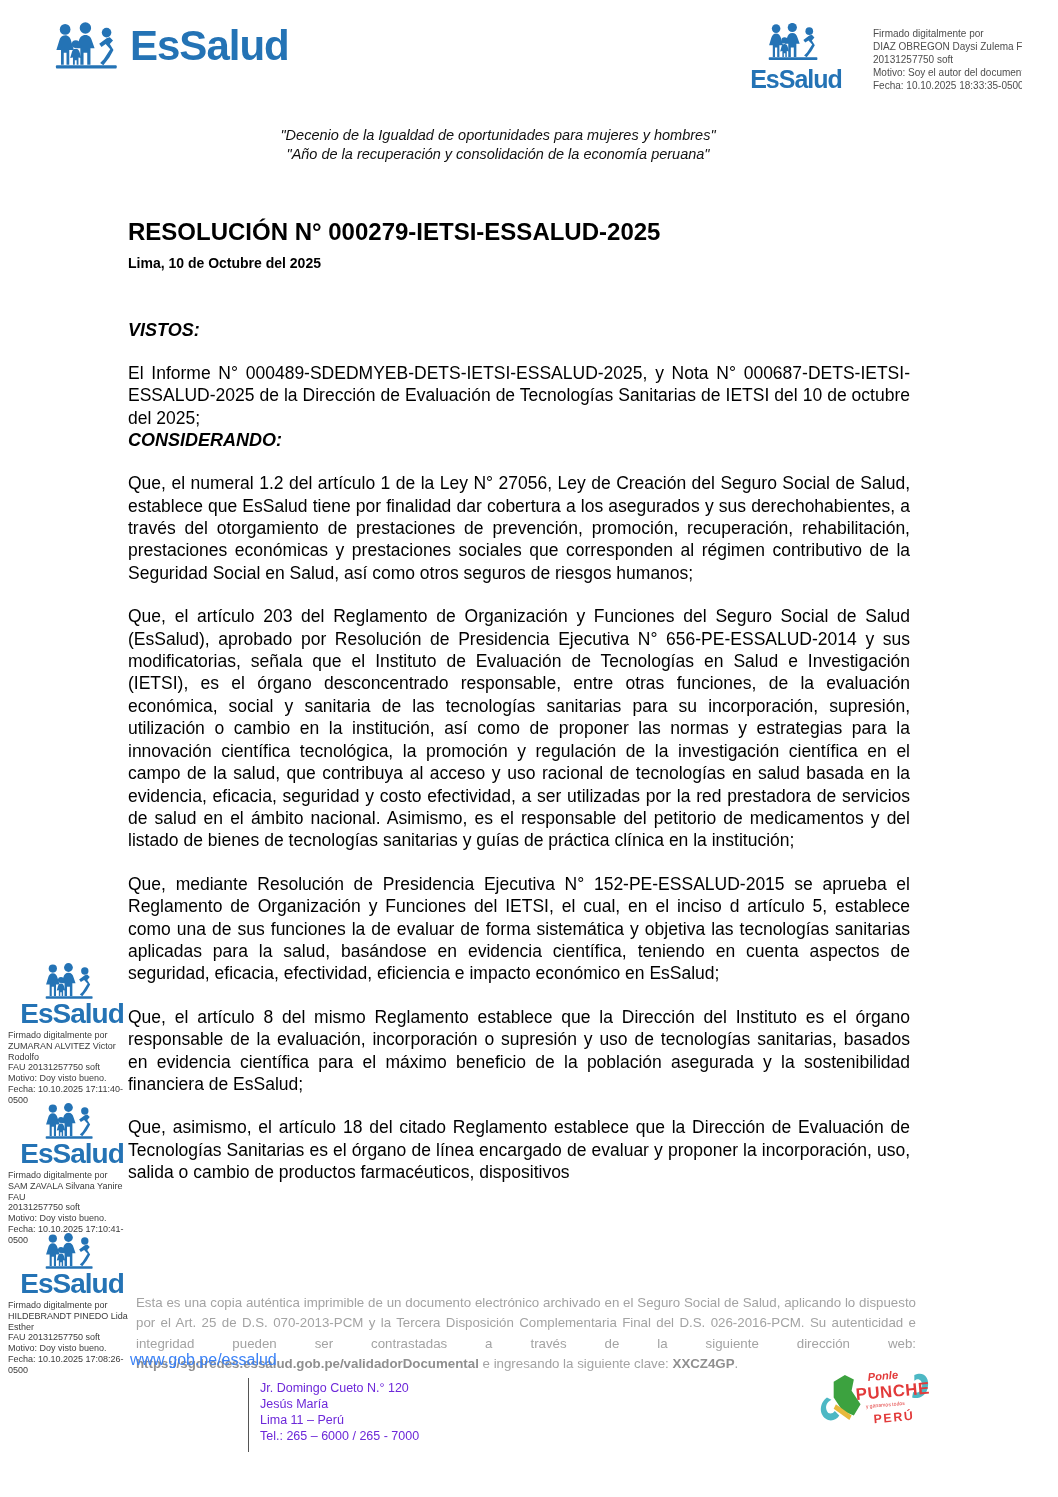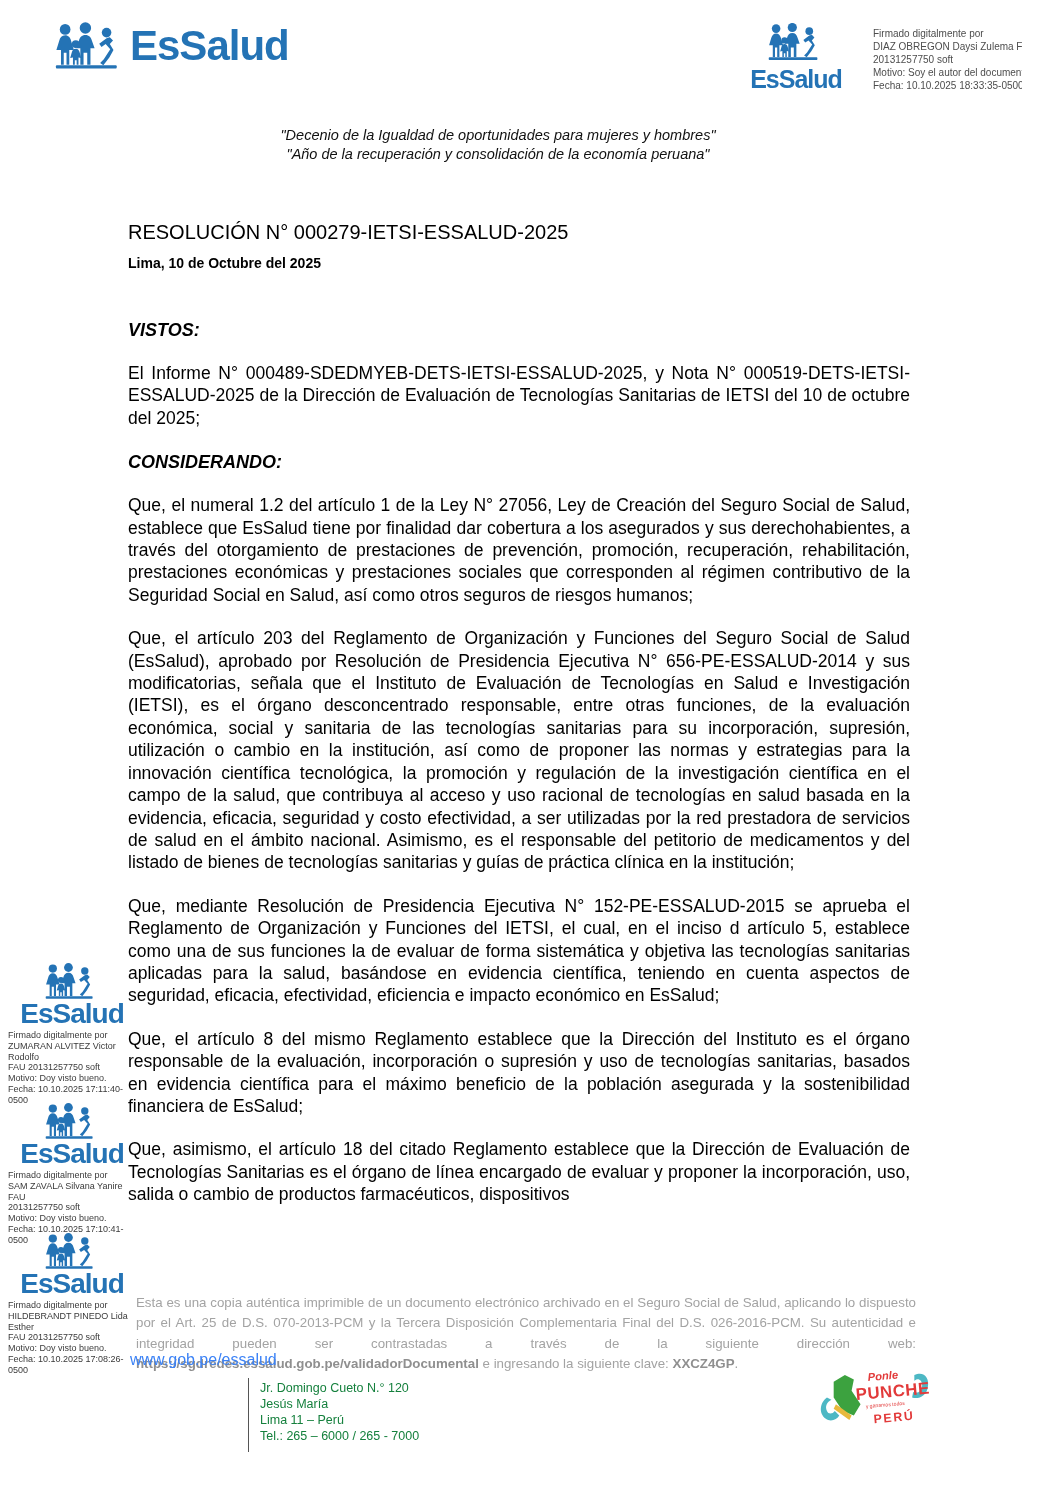--- a/index.html
+++ b/index.html
@@ -22,43 +22,43 @@
   .signer-top { position:absolute; left:873px; top:27px; width:175px; font-size:10px; line-height:13px;
                 color:#4d4d4d; white-space:pre-line; }
 
   
   .quotes { position:absolute; left:0; right:26px; top:126px; text-align:center; font-style:italic;
             font-size:14.5px; line-height:19px; color:#111; }
 
   
   .content { position:absolute; left:128px; width:782px; top:220px; color:#000;
              font-size:17.5px; line-height:22.4px; }
-  .title { font-size:20px; line-height:24px; font-weight:400; }
+  .title { font-size:24px; line-height:24px; font-weight:700; }
   .place-date { font-size:14px; line-height:24px; font-weight:700; margin-top:7px; }
   .sec-heading { font-size:18px; line-height:22px; font-weight:700;font-style:italic; }
   .h-vistos { margin-top:44px; }
-  .h-considerando { margin-top:22px; }
+  .h-considerando { }
   .para { margin-top:21px; text-align:justify; }
 
   
   .stamp { position:absolute; left:8px; width:128px; }
   .stamp-1 { top:963px; } .stamp-2 { top:1103px; } .stamp-3 { top:1233px; }
   .stamp .fam { width:54px; height:36px; display:block; margin:0 auto; }
   .stamp .wordmark { display:block; text-align:center; font-size:28px; line-height:29px; }
   .stamp .sig { font-size:9px; line-height:10.8px; color:#3a3a3a; white-space:pre-line; margin-top:2px; }
 
   
   .footer-auth { position:absolute; left:136px; width:780px; top:1293px; color:#a3a3a3;
                  font-size:13.3px; line-height:20.4px; text-align:justify; }
   .footer-auth b { color:#8f8f8f; }
 
   .site { position:absolute; left:130px; top:1351px; font-size:16px; color:#3b82f6; }
   .v-divider { position:absolute; left:248px; top:1378px; width:1px; height:74px; background:#555; }
   .address { position:absolute; left:260px; top:1380px; font-size:12.5px; line-height:16px;
-             color:#15803d; white-space:pre-line; }
+             color:#6d28d9; white-space:pre-line; }
 
   .punche { position:absolute; left:818px; top:1366px; width:112px; height:72px; }
   .pt-ponle  { fill:#e23a3a; font-weight:700; font-style:italic; font-size:10px; }
   .pt-punche { fill:#e23a3a; font-weight:700; font-size:15px; letter-spacing:.5px; }
   .pt-small  { fill:#e23a3a; font-size:4.6px; }
   .pt-peru   { fill:#e23a3a; font-weight:700; font-size:11px; letter-spacing:1.5px; }
 </style>
 </head>
 <body>
 
@@ -107,21 +107,21 @@
   <div class="quotes">
     <div>"Decenio de la Igualdad de oportunidades para mujeres y hombres"</div>
     <div>"Año de la recuperación y consolidación de la economía peruana"</div>
   </div>
 
   <div class="content">
     <div class="title">RESOLUCIÓN N° 000279-IETSI-ESSALUD-2025</div>
     <div class="place-date">Lima, 10 de Octubre del 2025</div>
 
     <div class="sec-heading h-vistos">VISTOS:</div>
-    <p class="para">El Informe N° 000489-SDEDMYEB-DETS-IETSI-ESSALUD-2025, y Nota N° 000519-DETS-IETSI-ESSALUD-2025 de la Dirección de Evaluación de Tecnologías Sanitarias de IETSI del 10 de octubre del 2025;</p>
+    <p class="para">El Informe N° 000489-SDEDMYEB-DETS-IETSI-ESSALUD-2025, y Nota N° 000687-DETS-IETSI-ESSALUD-2025 de la Dirección de Evaluación de Tecnologías Sanitarias de IETSI del 10 de octubre del 2025;</p>
 
     <div class="sec-heading h-considerando">CONSIDERANDO:</div>
     <p class="para">Que, el numeral 1.2 del artículo 1 de la Ley N° 27056, Ley de Creación del Seguro Social de Salud, establece que EsSalud tiene por finalidad dar cobertura a los asegurados y sus derechohabientes, a través del otorgamiento de prestaciones de prevención, promoción, recuperación, rehabilitación, prestaciones económicas y prestaciones sociales que corresponden al régimen contributivo de la Seguridad Social en Salud, así como otros seguros de riesgos humanos;</p>
     <p class="para">Que, el artículo 203 del Reglamento de Organización y Funciones del Seguro Social de Salud (EsSalud), aprobado por Resolución de Presidencia Ejecutiva N° 656-PE-ESSALUD-2014 y sus modificatorias, señala que el Instituto de Evaluación de Tecnologías en Salud e Investigación (IETSI), es el órgano desconcentrado responsable, entre otras funciones, de la evaluación económica, social y sanitaria de las tecnologías sanitarias para su incorporación, supresión, utilización o cambio en la institución, así como de proponer las normas y estrategias para la innovación científica tecnológica, la promoción y regulación de la investigación científica en el campo de la salud, que contribuya al acceso y uso racional de tecnologías en salud basada en la evidencia, eficacia, seguridad y costo efectividad, a ser utilizadas por la red prestadora de servicios de salud en el ámbito nacional. Asimismo, es el responsable del petitorio de medicamentos y del listado de bienes de tecnologías sanitarias y guías de práctica clínica en la institución;</p>
     <p class="para">Que, mediante Resolución de Presidencia Ejecutiva N° 152-PE-ESSALUD-2015 se aprueba el Reglamento de Organización y Funciones del IETSI, el cual, en el inciso d artículo 5, establece como una de sus funciones la de evaluar de forma sistemática y objetiva las tecnologías sanitarias aplicadas para la salud, basándose en evidencia científica, teniendo en cuenta aspectos de seguridad, eficacia, efectividad, eficiencia e impacto económico en EsSalud;</p>
     <p class="para">Que, el artículo 8 del mismo Reglamento establece que la Dirección del Instituto es el órgano responsable de la evaluación, incorporación o supresión y uso de tecnologías sanitarias, basados en evidencia científica para el máximo beneficio de la población asegurada y la sostenibilidad financiera de EsSalud;</p>
     <p class="para">Que, asimismo, el artículo 18 del citado Reglamento establece que la Dirección de Evaluación de Tecnologías Sanitarias es el órgano de línea encargado de evaluar y proponer la incorporación, uso, salida o cambio de productos farmacéuticos, dispositivos</p>
   </div>
 
   <div class="stamp stamp-1">

